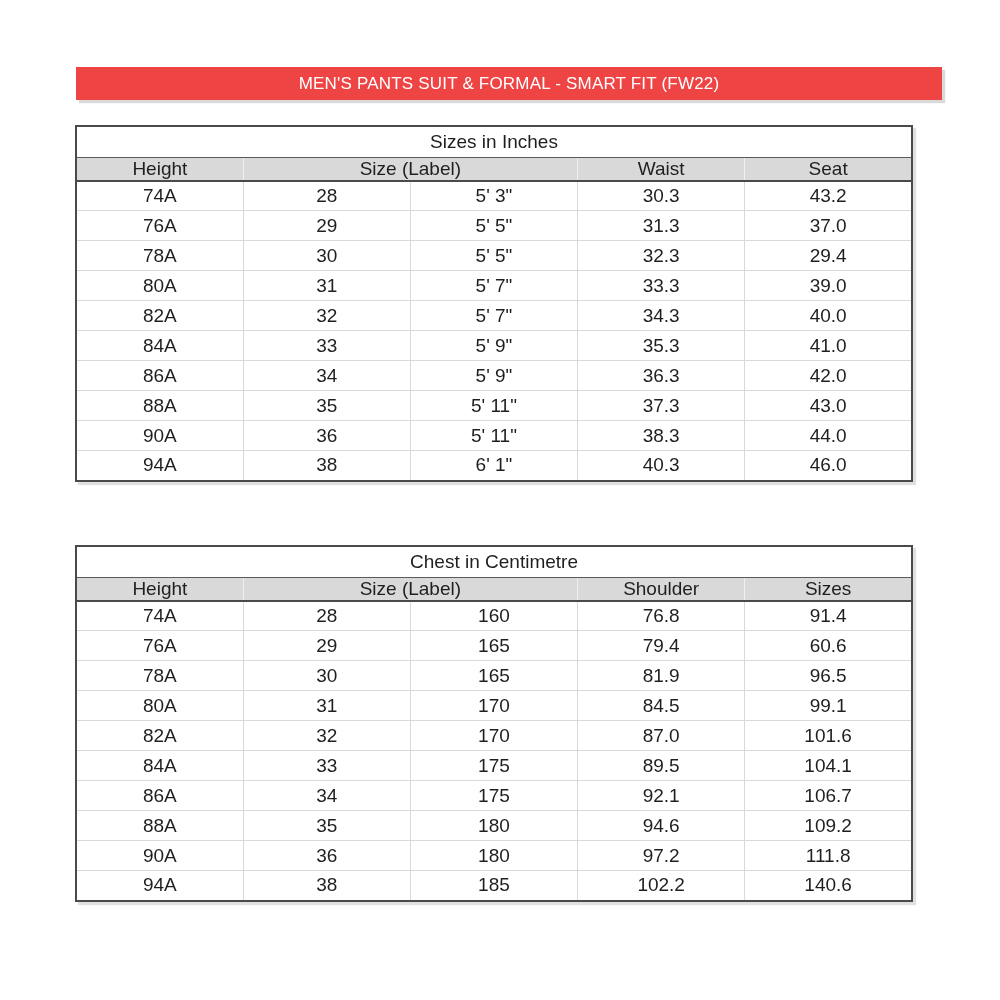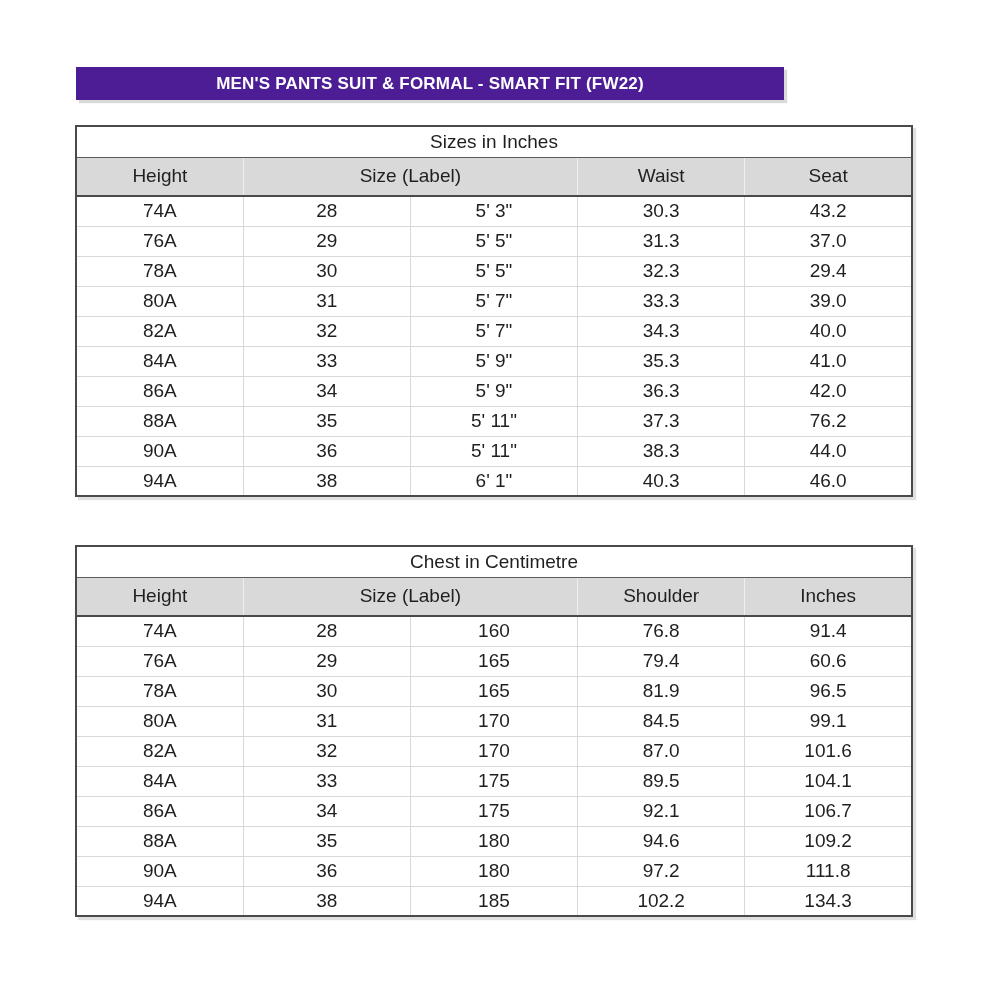--- a/index.html
+++ b/index.html
@@ -7,25 +7,25 @@
     width: 1000px; height: 1000px;
     background: #ffffff;
     font-family: "Liberation Sans", sans-serif;
     color: #1f1f1f;
   }
   .canvas { position: relative; width: 1000px; height: 1000px; overflow: hidden; }
 
   .title-bar {
     position: absolute;
     left: 76px; top: 67px;
-    width: 708px; height: 33px;
-    background: #4c1d95;
+    width: 866px; height: 33px;
+    background: #ef4444;
     color: #ffffff;
     font-size: 17px;
-    font-weight: bold;
+    font-weight: normal;
     letter-spacing: 0.2px;
     display: flex; align-items: center; justify-content: center;
     box-shadow: 3px 3px 1px rgba(0,0,0,0.15);
   }
 
   table.size-table {
     position: absolute;
     left: 75px;
     width: 838px;
     border-collapse: collapse;
@@ -38,21 +38,21 @@
   table.size-table.cm     { top: 545px; }
 
   tr.table-title-row th {
     height: 31px;
     font-weight: normal;
     text-align: center;
     background: #ffffff;
     border-bottom: 1px solid #5a5a5a;
   }
   tr.col-header-row th {
-    height: 39px;
+    height: 23px;
     font-weight: normal;
     text-align: center;
     background: #d9d9d9;
     border-bottom: 2px solid #4a4a4a;
     border-left: 1px solid #efefef;
     border-right: 1px solid #efefef;
   }
   tbody td {
     height: 30px;
     text-align: center;
@@ -135,21 +135,21 @@
         <td>34</td>
         <td>5' 9"</td>
         <td>36.3</td>
         <td>42.0</td>
       </tr>
         <tr>
         <td>88A</td>
         <td>35</td>
         <td>5' 11"</td>
         <td>37.3</td>
-        <td>76.2</td>
+        <td>43.0</td>
       </tr>
         <tr>
         <td>90A</td>
         <td>36</td>
         <td>5' 11"</td>
         <td>38.3</td>
         <td>44.0</td>
       </tr>
         <tr>
         <td>94A</td>
@@ -170,21 +170,21 @@
         <col style="width:20%">
     </colgroup>
     <thead>
       <tr class="table-title-row">
         <th colspan="5">Chest in Centimetre</th>
       </tr>
       <tr class="col-header-row">
         <th>Height</th>
         <th colspan="2">Size (Label)</th>
         <th>Shoulder</th>
-        <th>Inches</th>
+        <th>Sizes</th>
       </tr>
     </thead>
     <tbody>
         <tr>
         <td>74A</td>
         <td>28</td>
         <td>160</td>
         <td>76.8</td>
         <td>91.4</td>
       </tr>
@@ -242,18 +242,18 @@
         <td>36</td>
         <td>180</td>
         <td>97.2</td>
         <td>111.8</td>
       </tr>
         <tr>
         <td>94A</td>
         <td>38</td>
         <td>185</td>
         <td>102.2</td>
-        <td>134.3</td>
+        <td>140.6</td>
       </tr>
       </tbody>
   </table>
 
 </div>
 
 </body></html>

